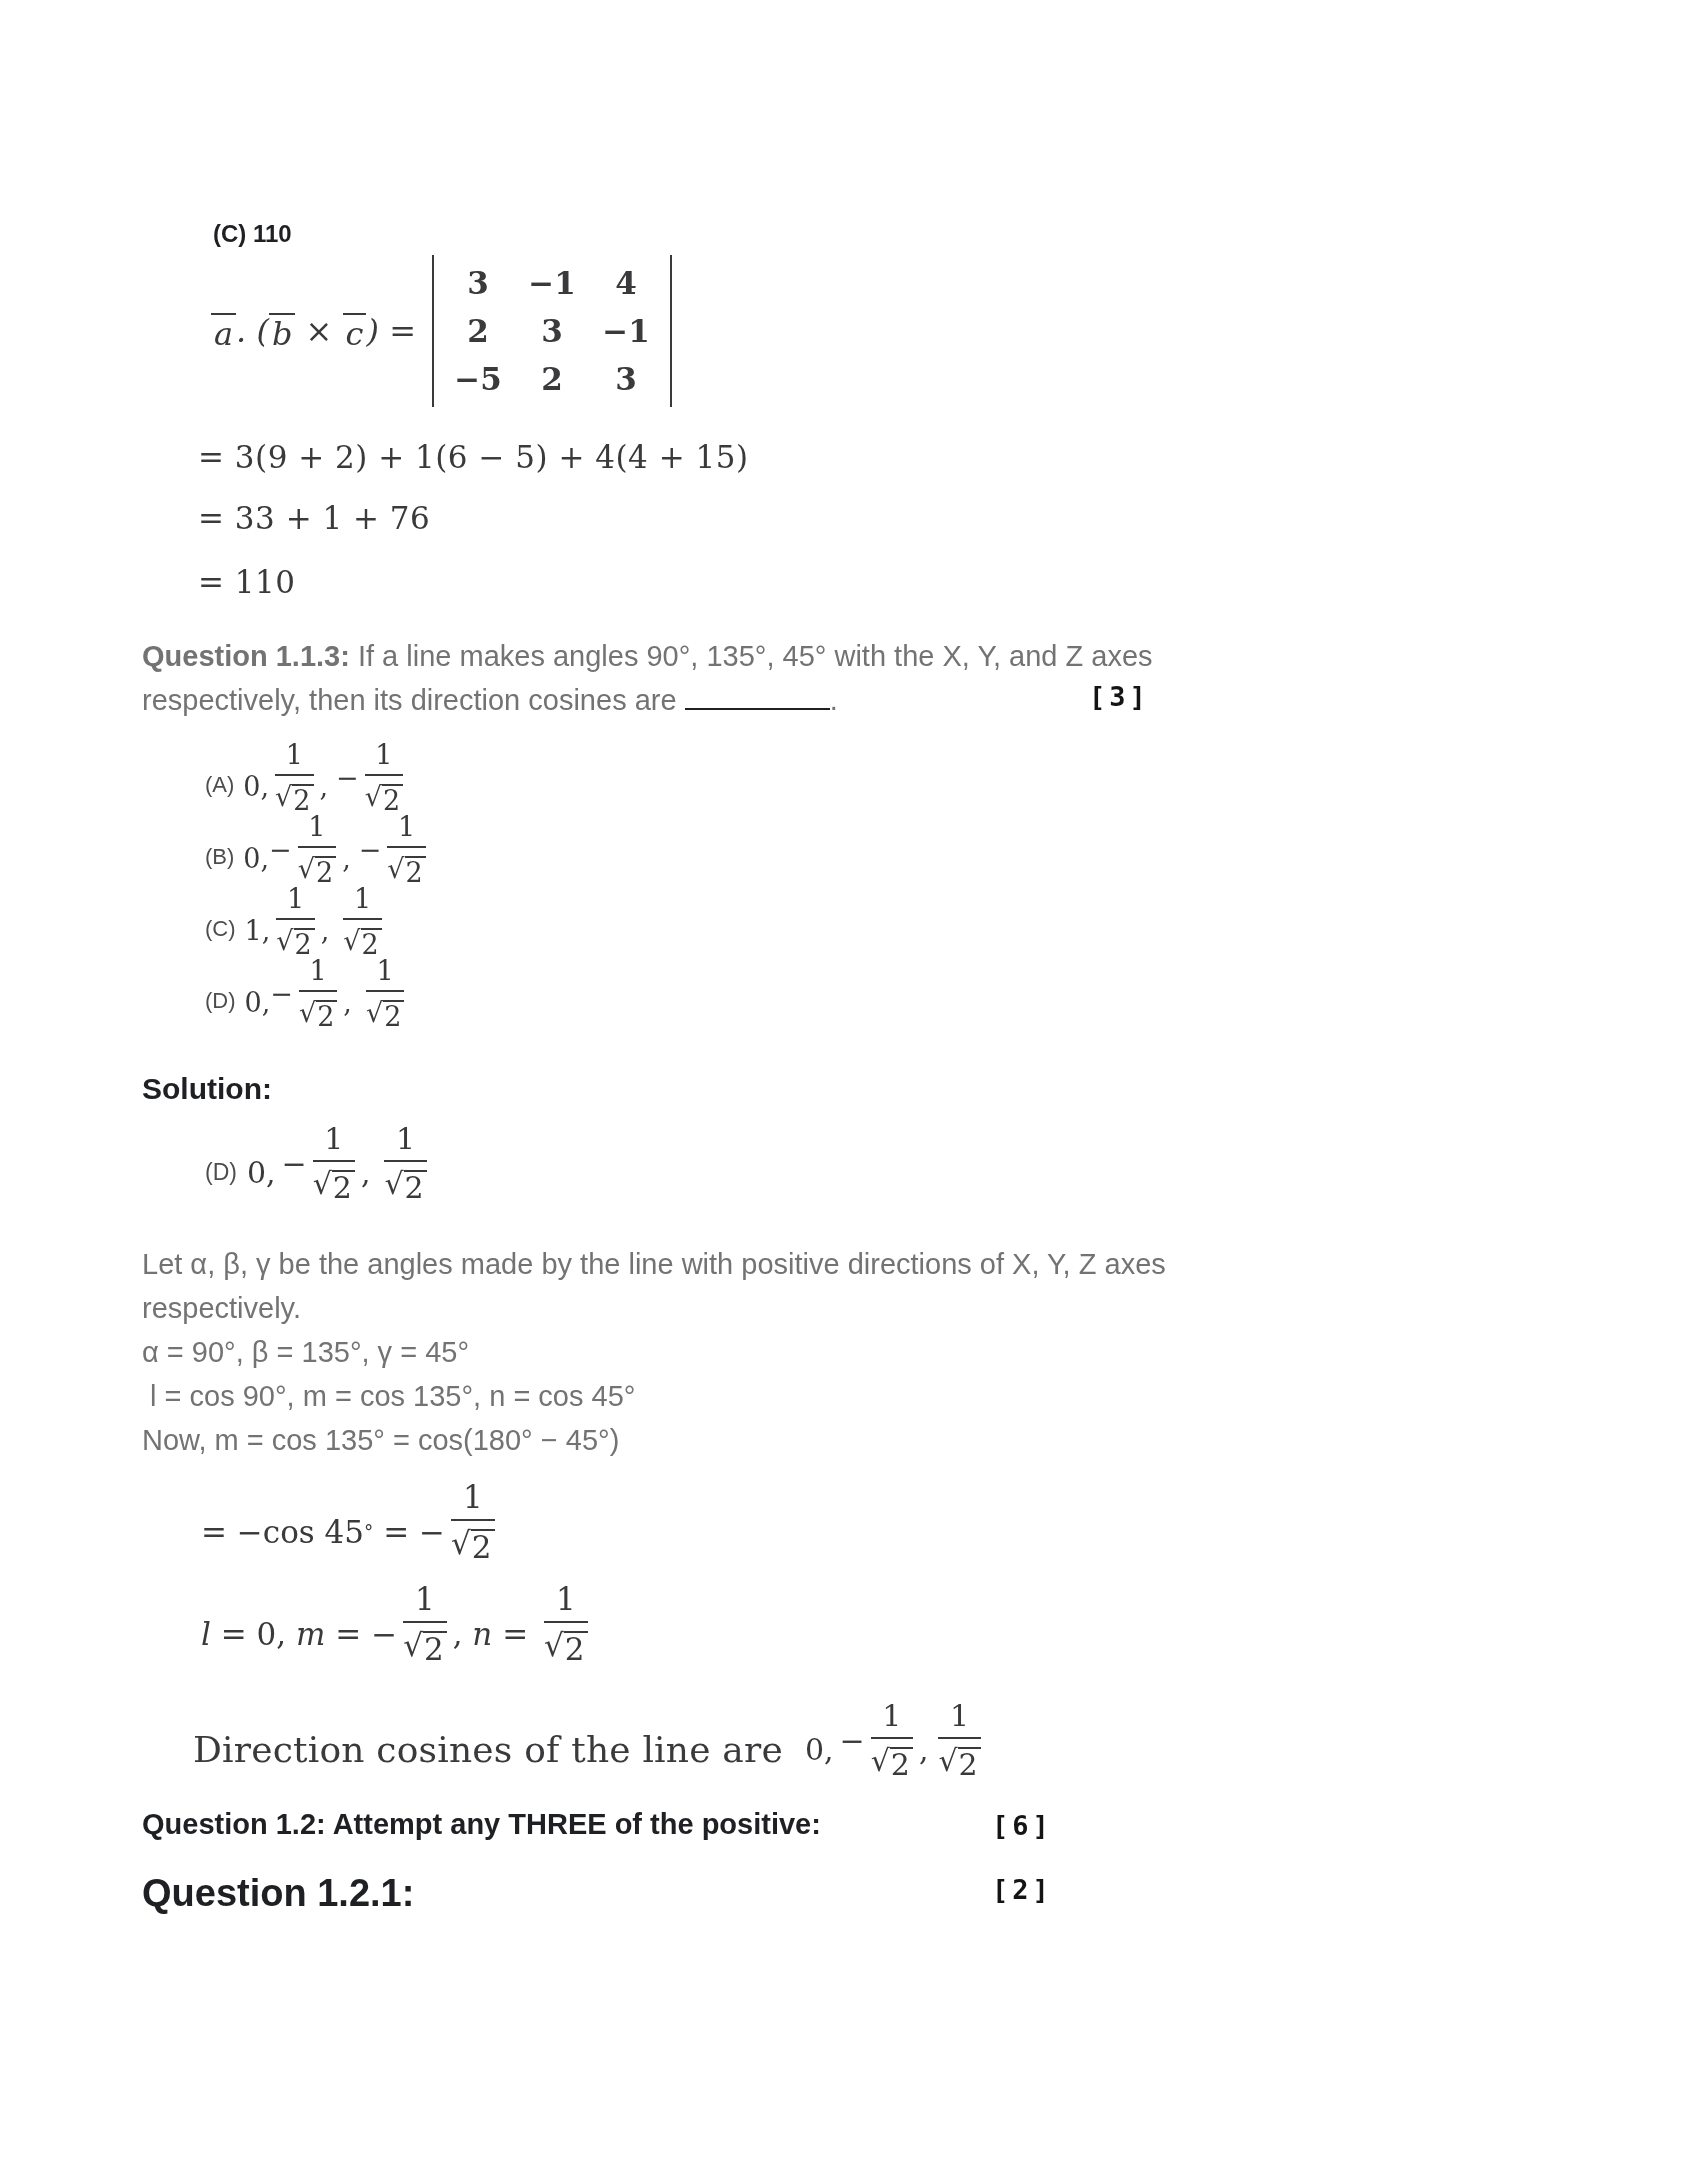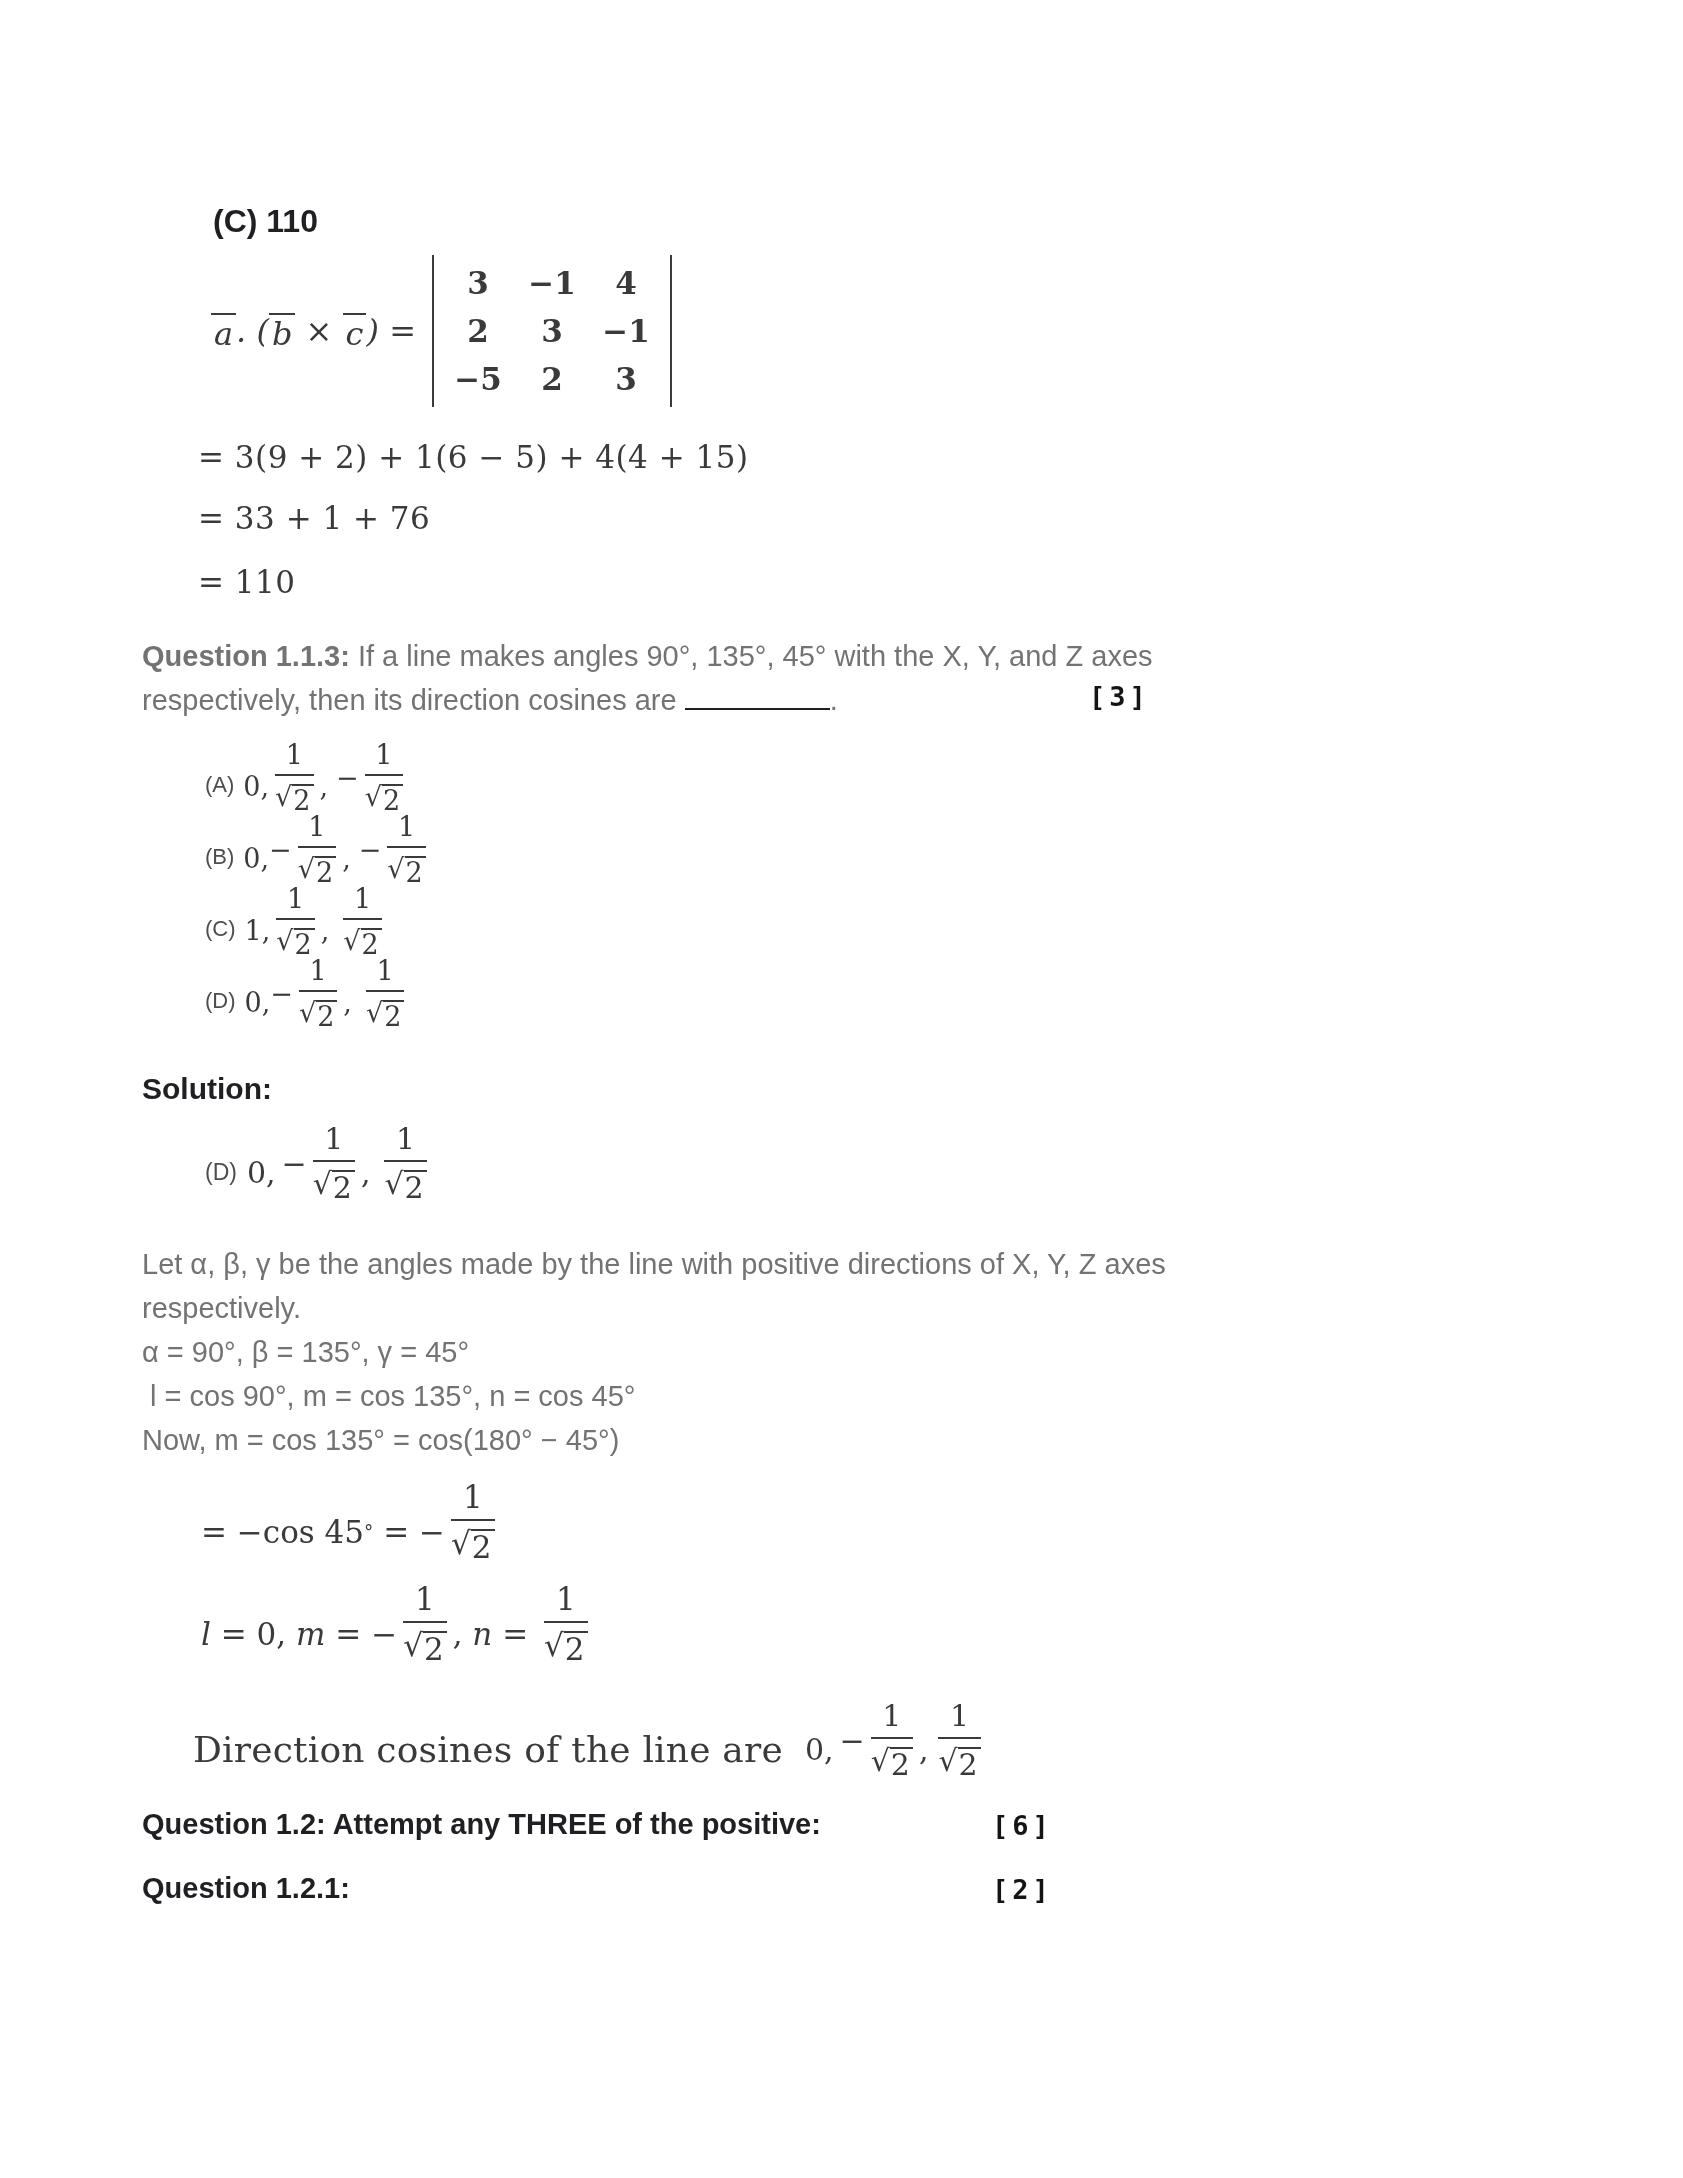--- a/index.html
+++ b/index.html
@@ -38,21 +38,21 @@
   .marks{font-family:"DejaVu Sans Mono", monospace;font-weight:700;font-size:27px;letter-spacing:4px;color:#141414;}
   .blank{display:inline-block;width:145px;border-bottom:2.6px solid #1f2023;}
   .dirlabel{font-size:36px;color:#3a3a3c;margin-right:22px;letter-spacing:0.2px;}
   sup.deg{font-size:60%;vertical-align:super;line-height:0;}
 </style>
 </head>
 <body>
 
 <div id="page">
 
-  <div class="abs bold" style="left:213px;top:203px;font-size:32px;">(C) 110</div>
+  <div class="abs bold" style="left:213px;top:220px;font-size:24px;">(C) 110</div>
 
   <div class="abs math det-wrap" style="left:211px;top:255px;">
     <span class="det-prefix">
       <span class="obar">a</span>
         <span class="it pre">. (</span>
         <span class="obar">b</span>
         <span class="pre"> × </span>
         <span class="obar">c</span>
         <span class="it pre">) =</span>
     </span>
@@ -271,17 +271,17 @@
         <span class="sqrt">
           <span class="sqrt-sym"></span>
           <span class="rad">2</span>
         </span>
       </span>
   </div>
 
   <div class="abs bold" style="left:142px;top:1808px;font-size:29px;">Question 1.2: Attempt any THREE of the positive:</div>
   <div class="abs marks" style="left:992px;top:1810px;">[6]</div>
 
-  <div class="abs bold" style="left:142px;top:1872px;font-size:29px;">Question 1.2.1:</div>
+  <div class="abs bold" style="left:142px;top:1872px;font-size:38px;">Question 1.2.1:</div>
   <div class="abs marks" style="left:992px;top:1874px;">[2]</div>
 
 </div>
 
 
 </body></html>

